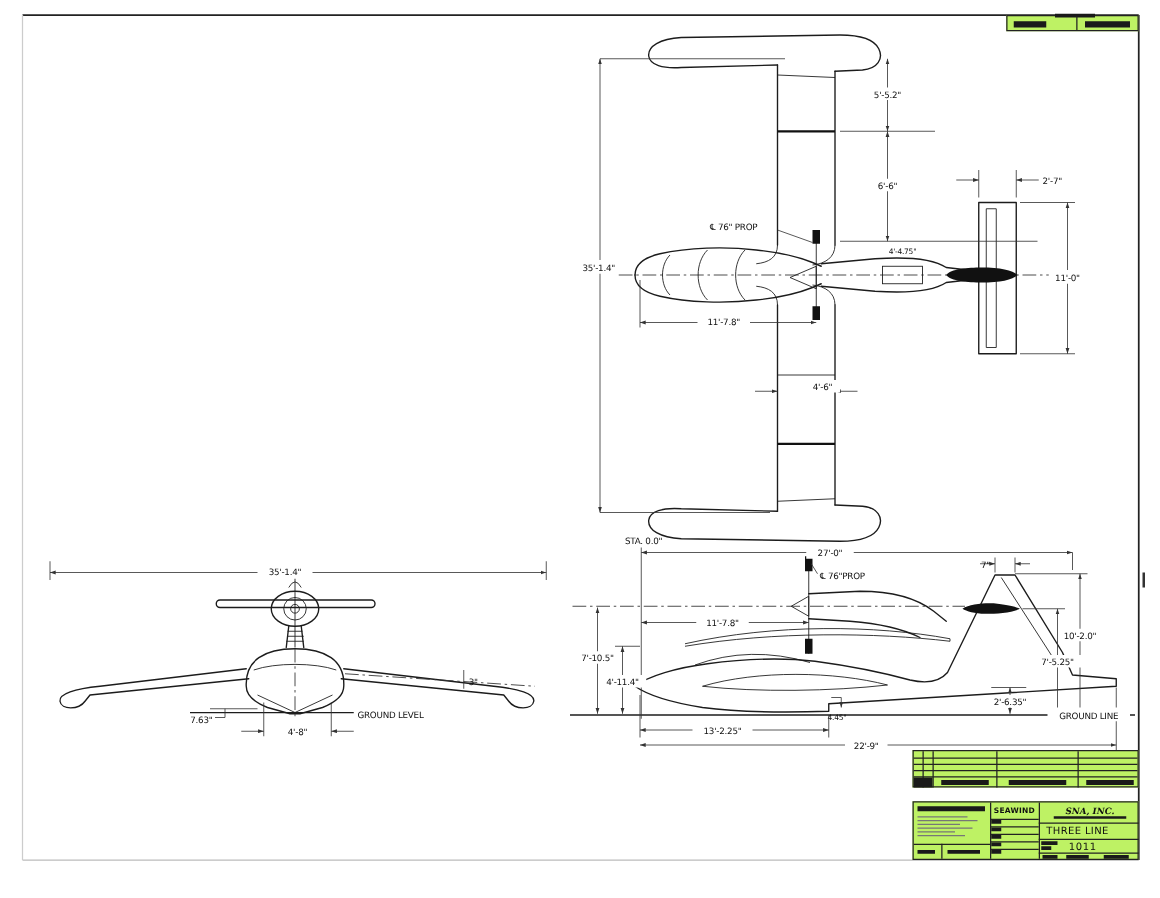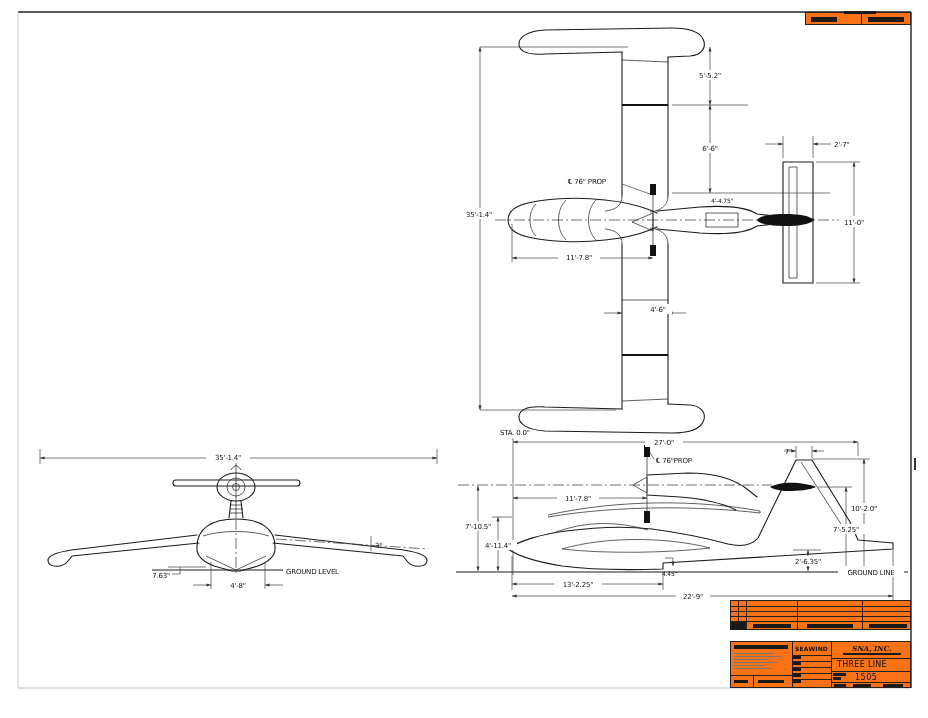--- a/index.html
+++ b/index.html
@@ -8,21 +8,21 @@
   svg{position:absolute;left:0;top:0;}
   .g  {stroke:#1c1c1c;stroke-width:1.1;fill:none;stroke-linejoin:round;stroke-linecap:round;}
   .gt {stroke:#1c1c1c;stroke-width:0.7;fill:none;}
   .gb {stroke:#111;stroke-width:1.8;fill:none;}
   .d  {stroke:#333;stroke-width:0.65;fill:none;}
   .cl {stroke:#333;stroke-width:0.7;fill:none;stroke-dasharray:11 3 2 3;}
   .fk {fill:#111;stroke:none;}
   .wb {fill:#fff;stroke:none;}
   text.t  {font:7px "DejaVu Sans",sans-serif;fill:#111;letter-spacing:-0.2px;}
   text.t6 {font:6px "DejaVu Sans",sans-serif;fill:#111;letter-spacing:-0.2px;}
-  .blk{position:absolute;box-sizing:border-box;border:1px solid #222;background:#f97316;}
+  .blk{position:absolute;box-sizing:border-box;border:1px solid #222;background:#bef264;}
   .sm {position:absolute;background:#1a1a1a;}
   .ln {position:absolute;background:#777;height:1px;}
   .tb-line{position:absolute;background:#222;}
   .tb-text{position:absolute;color:#111;white-space:nowrap;}
 </style>
 </head>
 <body>
 
 <div id="page">
 
@@ -344,21 +344,21 @@
   </div>
 
   <div>
     <div class="tb-text" style="left:103px;top:2px;width:76px;text-align:center;font:bold italic 7px 'DejaVu Serif',serif;">SNA, INC.</div>
     <div class="sm" style="left:112px;top:11px;width:58px;height:2px;"></div>
     <div class="tb-line" style="left:100px;top:16px;width:80px;height:1px;"></div>
     <div class="tb-text" style="left:106px;top:18px;font:8px 'DejaVu Sans',sans-serif;letter-spacing:0.3px;">THREE LINE</div>
     <div class="tb-line" style="left:100px;top:29px;width:80px;height:1px;"></div>
     <div class="sm" style="left:102px;top:31px;width:13px;height:3px;"></div>
     <div class="sm" style="left:102px;top:35px;width:8px;height:3px;"></div>
-    <div class="tb-text" style="left:124px;top:31px;font:8px 'DejaVu Sans',sans-serif;letter-spacing:0.5px;">1505</div>
+    <div class="tb-text" style="left:124px;top:31px;font:8px 'DejaVu Sans',sans-serif;letter-spacing:0.5px;">1011</div>
     <div class="tb-line" style="left:100px;top:40px;width:80px;height:1px;"></div>
     <div class="sm" style="left:103px;top:42px;width:12px;height:3px;"></div>
     <div class="sm" style="left:122px;top:42px;width:18px;height:3px;"></div>
     <div class="sm" style="left:152px;top:42px;width:20px;height:3px;"></div>
   </div>
 </div>
 
 </div>
 
 </body></html>

